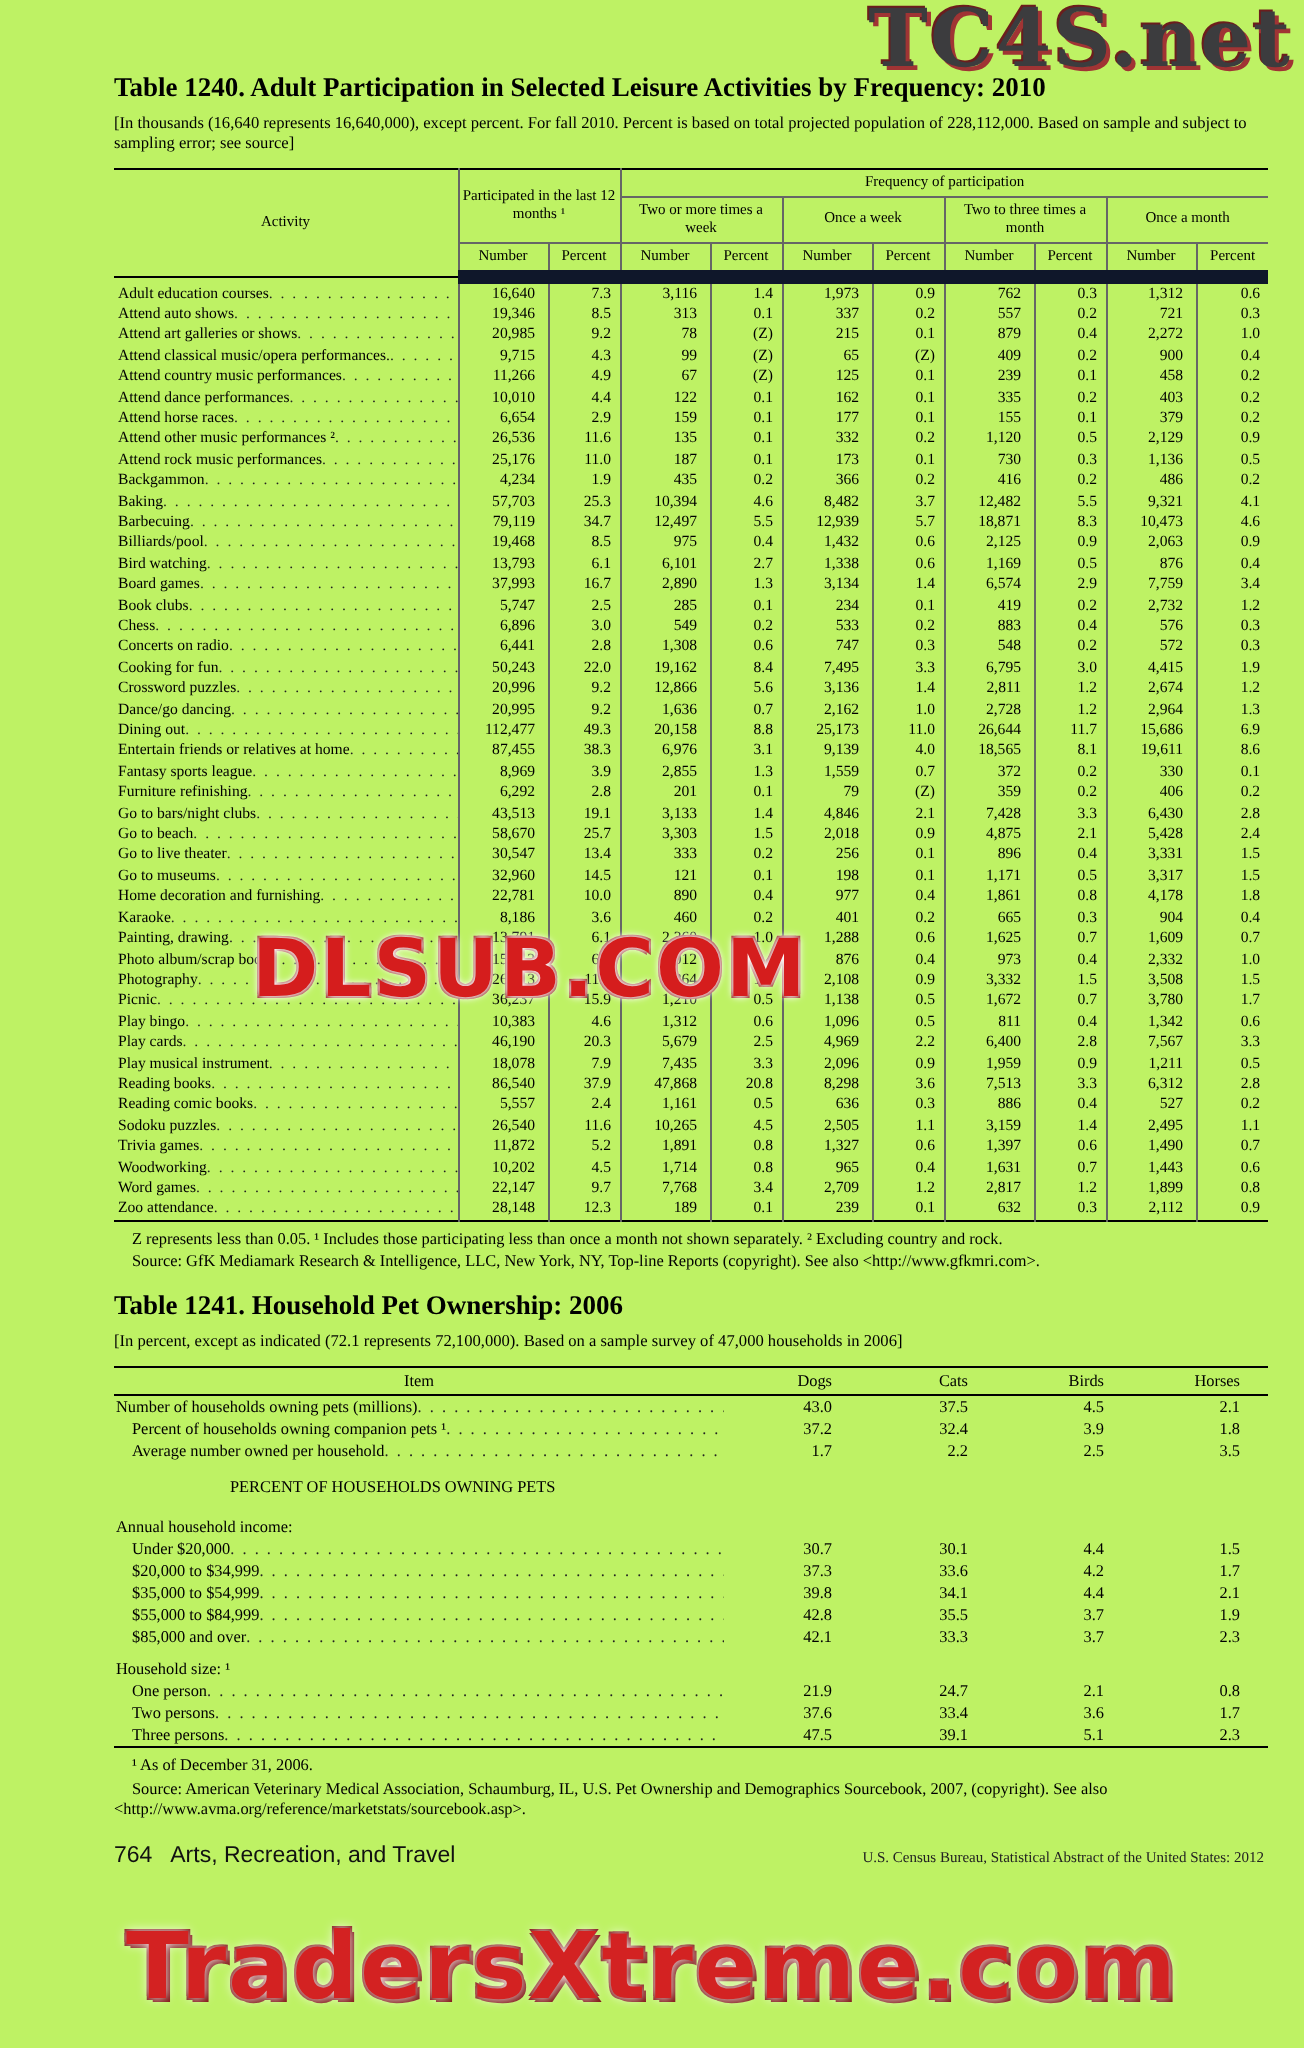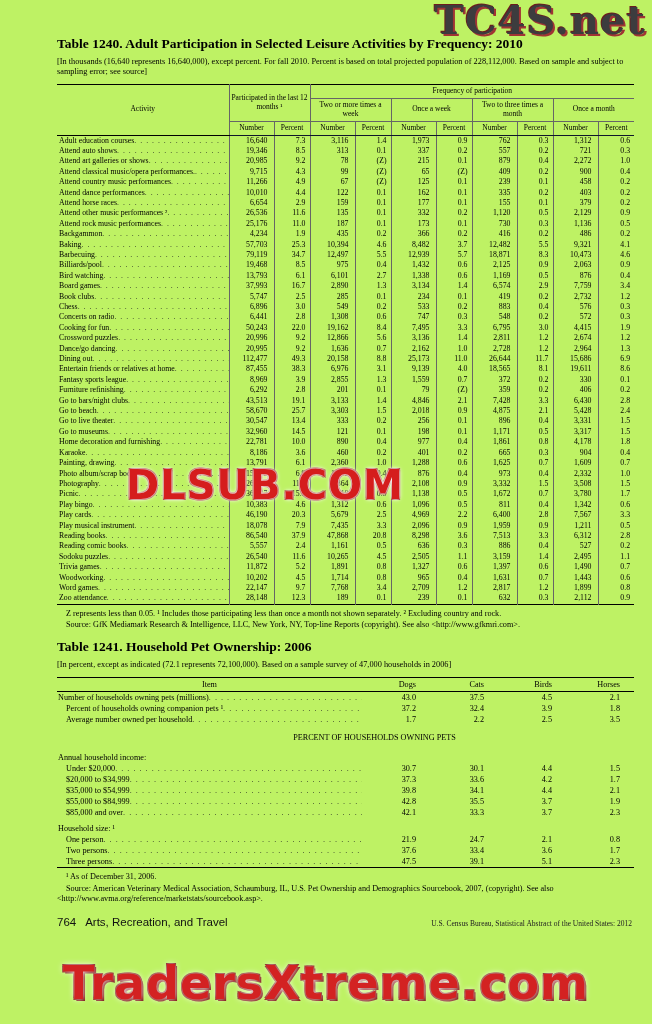--- a/index.html
+++ b/index.html
@@ -10,21 +10,21 @@
   .tbl-title { font-size:13.5px; font-weight:bold; line-height:1.18; margin:0 0 5px 0; max-width:505px; }
   .tbl-title.t2 { margin-top:9px; max-width:none; }
   .tbl-note { font-size:8.3px; line-height:1.22; margin:0 0 7px 0; }
 
   
   table.leisure { width:100%; border-collapse:collapse; table-layout:fixed; border-bottom:1px solid #000; }
   .c-act { width:172px; } .c-num { width:45px; } .c-pct { width:36px; }
   .leisure th { font-weight:normal; font-size:7.5px; line-height:1.18; text-align:center; vertical-align:middle;
                 border:1px solid #666; border-top:none; padding:2px 1px; }
   .leisure thead tr:first-child th { border-top:1px solid #000; }
-  .leisure thead tr:last-child th { border-bottom:1px solid #0f172a; }
+  .leisure thead tr:last-child th { border-bottom:7px solid #0f172a; }
   .leisure th.h-act { border-bottom:1px solid #000; }
   .leisure tr > *:first-child { border-left:none; }
   .leisure tr > *:last-child { border-right:none; }
   .leisure td { border-left:1px solid #666; border-right:1px solid #666; font-size:7.8px; line-height:10.4px;
                 vertical-align:bottom; padding:0; }
   .leisure td.num { text-align:right; padding-right:6px; }
   .leisure td.pct { padding-right:4px; }
   .leader { display:flex; align-items:flex-end; padding-left:2px; }
   .lbl { white-space:normal; }
   .dots { flex:1; overflow:hidden; white-space:nowrap; color:#222; min-width:6px; }
@@ -34,21 +34,21 @@
   .fn.src { margin-top:1px; }
 
   
   table.pet { width:100%; border-collapse:collapse; table-layout:fixed; border-bottom:1px solid #000; margin-top:2px; }
   .c-item { width:305px; } .c-val { width:68px; }
   .pet th { font-weight:normal; font-size:8.2px; border-top:1px solid #000; border-bottom:1px solid #000; padding:2px 0; }
   .pet th.h-item { text-align:center; }
   .pet th.h-val { text-align:right; padding-right:14px; }
   .pet td { font-size:8.2px; line-height:11px; vertical-align:bottom; padding:0; }
   .pet td.val { text-align:right; padding-right:14px; }
-  .pet td.section { padding:7px 0 4px 58px;text-align:center; }
+  .pet td.section { padding:7px 0 4px 58px; }
   .pet td.group { padding-top:5px; padding-left:1px; }
   .pet td.item.ind0 .leader { padding-left:1px; }
   .pet td.item.ind1 .leader { padding-left:9px;justify-content:center; }
 
   
   .footer { display:flex; justify-content:space-between; align-items:baseline; margin-top:12px; }
   .f-left { font-family:"Liberation Sans", sans-serif; font-size:11.5px; color:#111; white-space:pre; }
   .f-right { font-size:7.5px; color:#222; padding-right:2px; }
 
   

